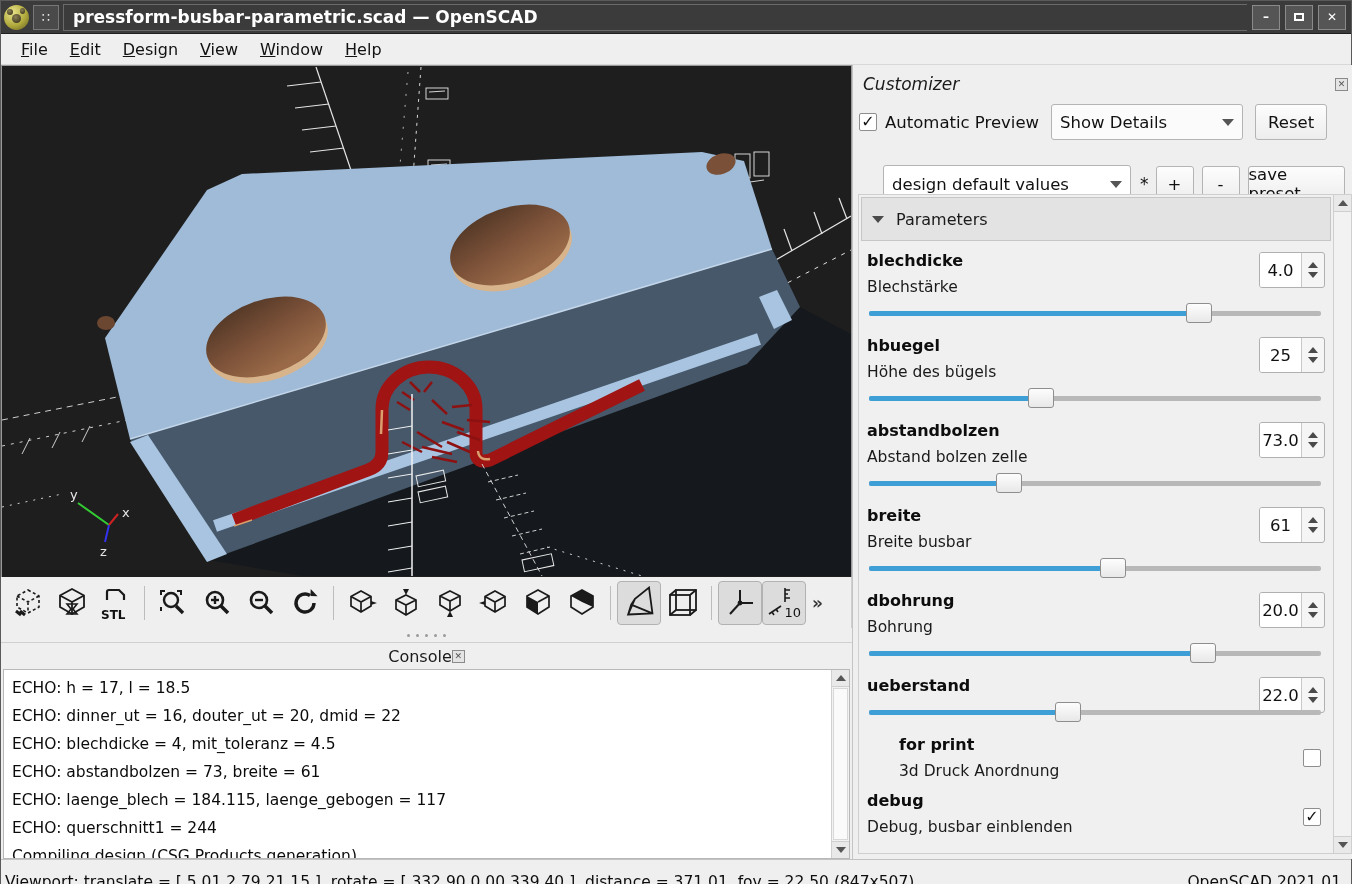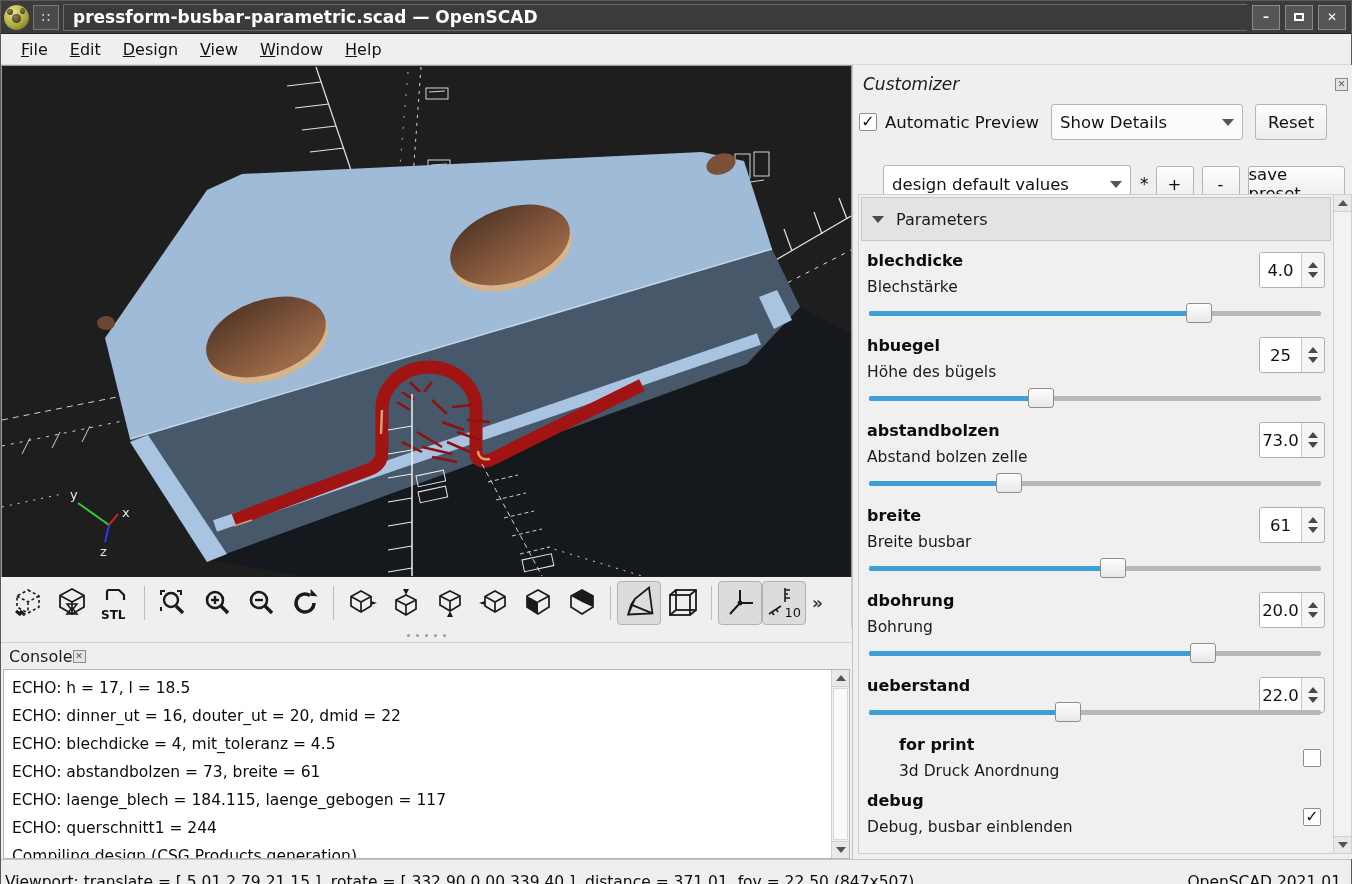--- a/index.html
+++ b/index.html
@@ -48,22 +48,22 @@
   .tbtn svg { stroke:#1a1a1a; fill:none; stroke-width:2; }
   .tbtn .tlabel { position:absolute; font-weight:bold; font-size:11px; color:#111; }
   .overflow-btn { font-size:17px; color:#333; padding:0 6px; font-weight:bold; letter-spacing:-2px; }
 
   
   .splitter { position:absolute; left:0; top:627px; width:851px; height:14px; background:#efefef;
               display:flex; align-items:center; justify-content:center; gap:6px; }
   .splitter i { width:3px; height:3px; background:#9a9a9a; border-radius:50%; }
   .console-dock { position:absolute; left:0; top:641px; width:851px; height:217px; background:#efefef;
                   border-top:1px solid #d0d0d0; }
-  .console-header { height:26px; display:flex; align-items:center; justify-content:flex-start;
-                    padding:0 8px; font-size:16px; color:#1a1a1a; }
+  .console-header { height:26px; display:flex; align-items:center; justify-content:center;
+                    padding:0 16px; font-size:16px; color:#1a1a1a; }
   .close-box { width:13px; height:13px; border:1px solid #8a8a8a; color:#555; font-size:9px;
                display:flex; align-items:center; justify-content:center; background:#e4e4e4; }
   .console-body { position:absolute; left:2px; top:26px; right:2px; bottom:0; background:#fff;
                   border:1px solid #b8b8b8; overflow:hidden; }
   .console-lines { position:absolute; left:8px; top:4px; right:22px; }
   .console-line { font-size:15.5px; color:#0b0b0b; line-height:28px; white-space:nowrap; }
   .vscroll { position:absolute; right:0; top:0; bottom:0; width:18px; background:#f2f2f2; border-left:1px solid #cfcfcf; }
   .vscroll .arr { position:absolute; left:0; width:100%; height:17px; background:#e9e9e9; display:flex;
                   align-items:center; justify-content:center; }
   .vscroll .arr.up { top:0; border-bottom:1px solid #cfcfcf; }

